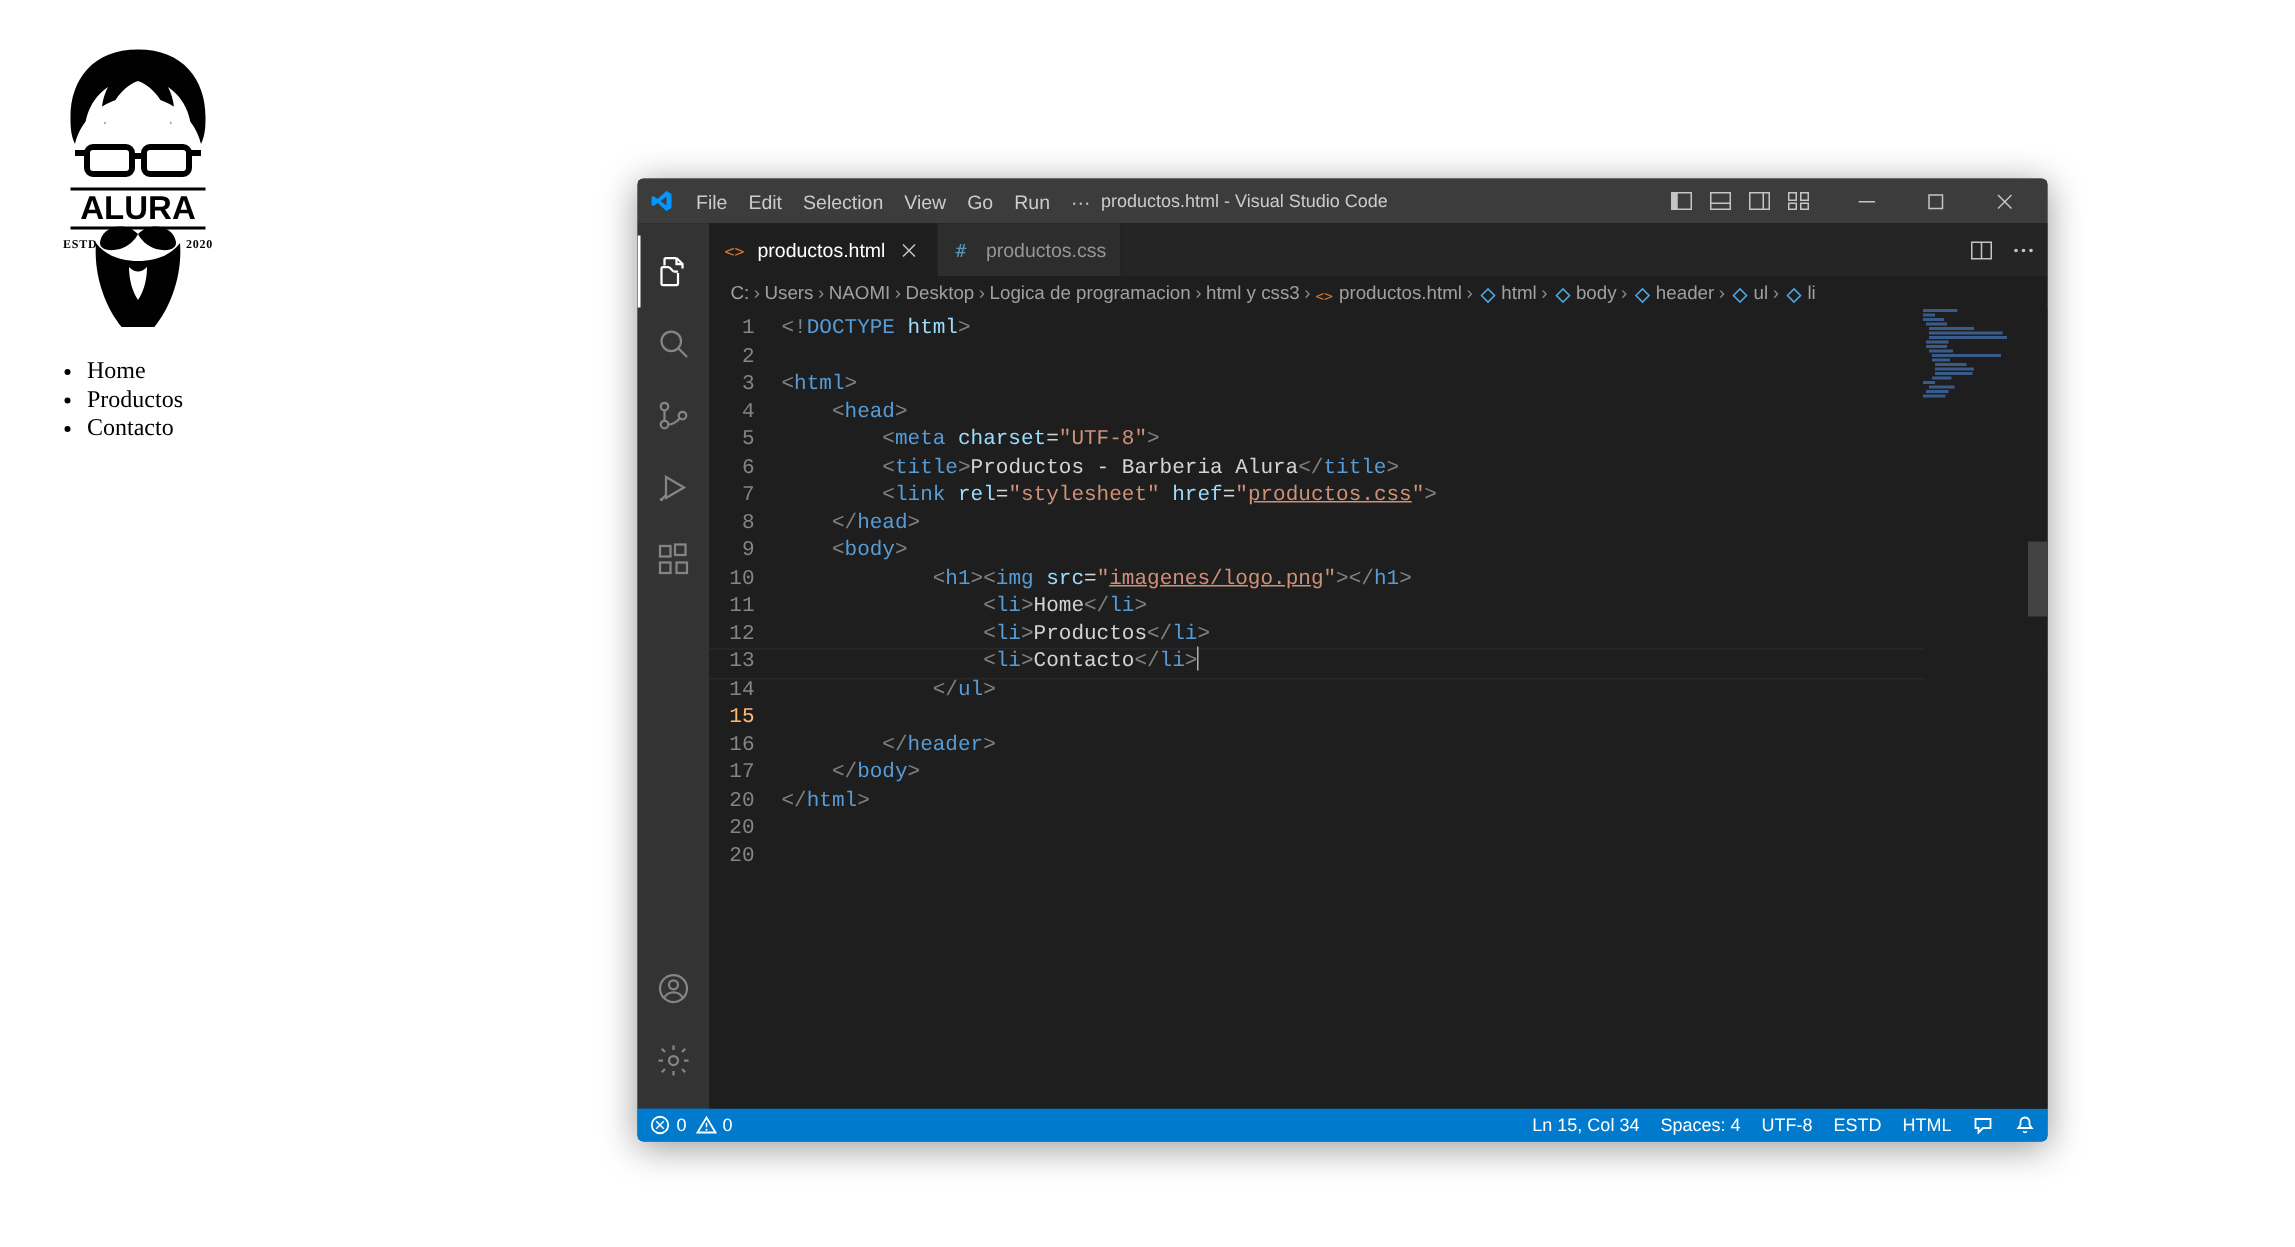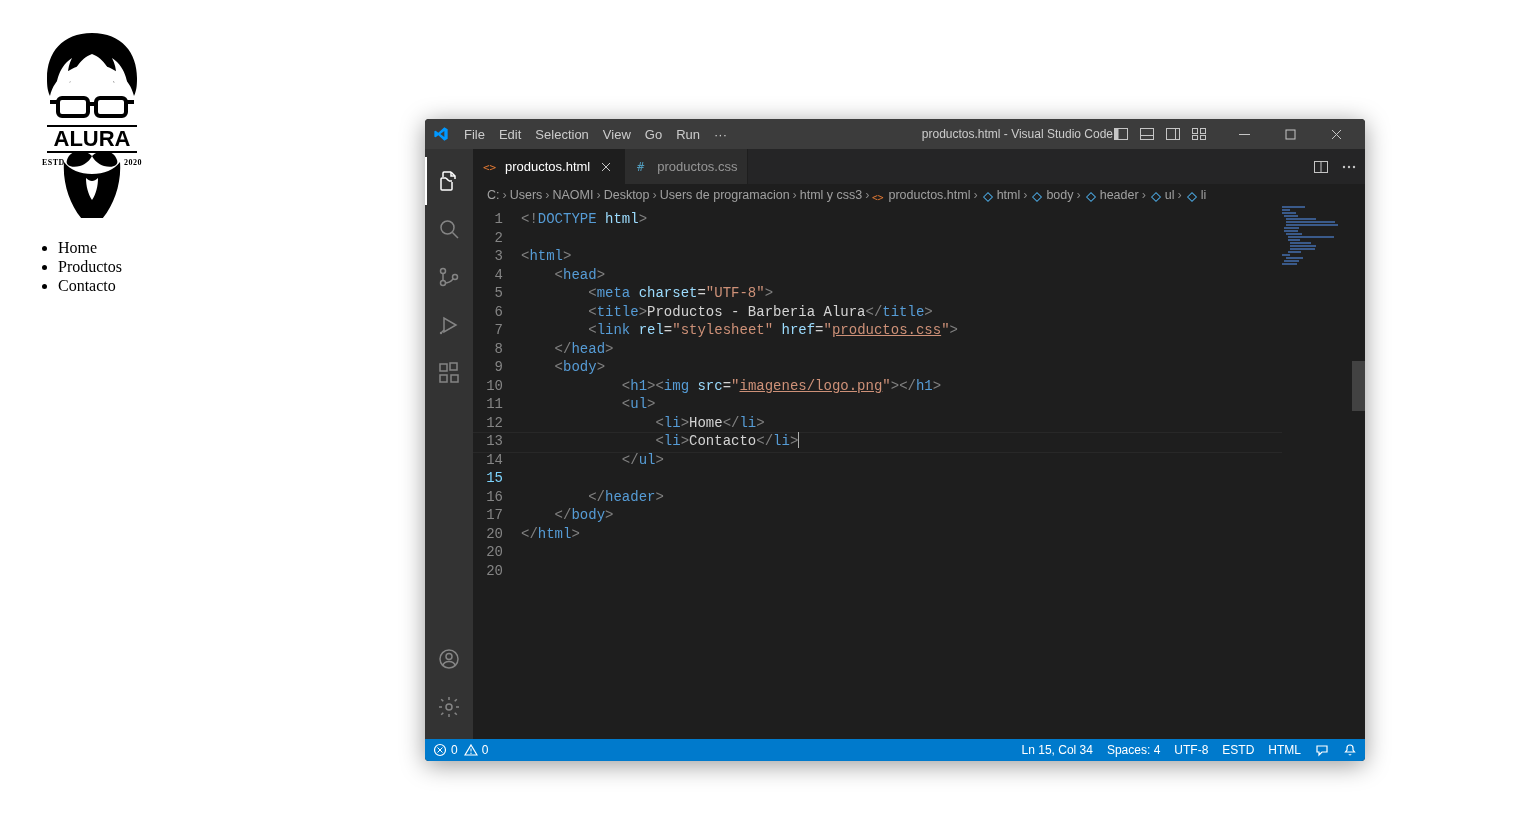--- a/index.html
+++ b/index.html
@@ -60,21 +60,21 @@
   background: #3c3c3c;
   display: flex;
   align-items: center;
   padding: 0 6px 0 8px;
   color: #cccccc;
 }
 .titlebar .vscode-icon { width:16px; height:16px; margin-right:8px; }
 .titlebar .menu { display:flex; gap:0; }
 .titlebar .menu span { padding:0 7px; cursor:default; color:#cccccc; }
 .titlebar .ellipsis { padding:0 7px; }
-.titlebar .wintitle { flex:1; text-align:right; color:#cccccc; font-size:12px; }
+.titlebar .wintitle { flex:1; text-align:left; color:#cccccc; font-size:12px; }
 .titlebar .win-controls { display:flex; align-items:center; }
 .titlebar .layout-icons { display:flex; gap:10px; margin-right:14px; }
 .titlebar .layout-icons svg { width:16px; height:16px; }
 .titlebar .win-btn { width:46px; height:30px; display:flex; align-items:center; justify-content:center; }
 .titlebar .win-btn svg { width:11px; height:11px; }
 
 
 .main {
   flex:1;
   display:flex;
@@ -145,21 +145,21 @@
   white-space:nowrap;
   overflow:hidden;
 }
 .breadcrumbs .chev { margin:0 3px; color:#8a8a8a; }
 .breadcrumbs .bc-icon { width:14px; height:14px; margin-right:2px; position:relative; top:2px; }
 
 
 .codewrap { flex:1; display:flex; min-height:0; position:relative; font-family: Consolas, "Courier New", monospace; font-size:14px; line-height:18.5px; }
 .gutter { width:48px; text-align:right; color:#858585; padding:4px 18px 0 0; user-select:none; background:#1e1e1e;}
 .gutter .ln { height:18.5px; }
-.gutter .ln.cur { color:#7dd3fc; }
+.gutter .ln.cur { color:#fdba74; }
 .code { flex:1; padding:4px 0 0 0; color:#d4d4d4; background:#1e1e1e; position:relative; }
 .code .row { height:18.5px; white-space:pre; position:relative; }
 .code .row.cur::before {
   content:""; position:absolute; left:-48px; right:0; top:0; height:18.5px;
   border-top:1px solid #282828; border-bottom:1px solid #282828;
 }
 .t-gray   { color:#808080; }
 .t-blue   { color:#569cd6; }
 .t-lblue  { color:#9cdcfe; }
 .t-string { color:#ce9178; }
@@ -398,21 +398,21 @@
 
       <div class="breadcrumbs">
         <span>C:</span>
           <span class="chev">›</span>
         <span>Users</span>
           <span class="chev">›</span>
         <span>NAOMI</span>
           <span class="chev">›</span>
         <span>Desktop</span>
           <span class="chev">›</span>
-        <span>Users de programacion</span>
+        <span>Logica de programacion</span>
           <span class="chev">›</span>
         <span>html y css3</span>
           <span class="chev">›</span>
         <svg class="bc-icon" viewBox="0 0 16 16">
             <text x="0" y="12" font-size="11" font-family="monospace" fill="#e37933">&lt;&gt;</text>
           </svg>
         <span>productos.html</span>
           <span class="chev">›</span>
         <svg class="bc-icon" viewBox="0 0 16 16">
             <path d="M3 8l5-5 5 5-5 5z" fill="none" stroke="#4ba7e0" stroke-width="1.2"></path>
@@ -467,22 +467,22 @@
             <div class="row"><span class="t-gray">&lt;!</span><span class="t-blue">DOCTYPE </span><span class="t-lblue">html</span><span class="t-gray">&gt;</span></div>
             <div class="row"></div>
             <div class="row"><span class="t-gray">&lt;</span><span class="t-blue">html</span><span class="t-gray">&gt;</span></div>
             <div class="row">    <span class="t-gray">&lt;</span><span class="t-blue">head</span><span class="t-gray">&gt;</span></div>
             <div class="row">        <span class="t-gray">&lt;</span><span class="t-blue">meta </span><span class="t-lblue">charset</span><span class="t-white">=</span><span class="t-string">"UTF-8"</span><span class="t-gray">&gt;</span></div>
             <div class="row">        <span class="t-gray">&lt;</span><span class="t-blue">title</span><span class="t-gray">&gt;</span><span class="t-white">Productos - Barberia Alura</span><span class="t-gray">&lt;/</span><span class="t-blue">title</span><span class="t-gray">&gt;</span></div>
             <div class="row">        <span class="t-gray">&lt;</span><span class="t-blue">link </span><span class="t-lblue">rel</span><span class="t-white">=</span><span class="t-string">"stylesheet"</span><span class="t-white"> </span><span class="t-lblue">href</span><span class="t-white">=</span><span class="t-string">"</span><span class="t-ul">productos.css</span><span class="t-string">"</span><span class="t-gray">&gt;</span></div>
             <div class="row">    <span class="t-gray">&lt;/</span><span class="t-blue">head</span><span class="t-gray">&gt;</span></div>
             <div class="row">    <span class="t-gray">&lt;</span><span class="t-blue">body</span><span class="t-gray">&gt;</span></div>
             <div class="row">            <span class="t-gray">&lt;</span><span class="t-blue">h1</span><span class="t-gray">&gt;</span><span class="t-gray">&lt;</span><span class="t-blue">img </span><span class="t-lblue">src</span><span class="t-white">=</span><span class="t-string">"</span><span class="t-ul">imagenes/logo.png</span><span class="t-string">"</span><span class="t-gray">&gt;</span><span class="t-gray">&lt;/</span><span class="t-blue">h1</span><span class="t-gray">&gt;</span></div>
-            <div class="row">            <span class="t-gray">&lt;</span><span class="t-blue">ul</span><span class="t-gray">&gt;</span></div>
             <div class="row">                <span class="t-gray">&lt;</span><span class="t-blue">li</span><span class="t-gray">&gt;</span><span class="t-white">Home</span><span class="t-gray">&lt;/</span><span class="t-blue">li</span><span class="t-gray">&gt;</span></div>
+            <div class="row">                <span class="t-gray">&lt;</span><span class="t-blue">li</span><span class="t-gray">&gt;</span><span class="t-white">Productos</span><span class="t-gray">&lt;/</span><span class="t-blue">li</span><span class="t-gray">&gt;</span></div>
             <div class="row cur">                <span class="t-gray">&lt;</span><span class="t-blue">li</span><span class="t-gray">&gt;</span><span class="t-white">Contacto</span><span class="t-gray">&lt;/</span><span class="t-blue">li</span><span class="t-gray">&gt;</span><span class="cursor"></span></div>
             <div class="row">            <span class="t-gray">&lt;/</span><span class="t-blue">ul</span><span class="t-gray">&gt;</span></div>
             <div class="row"></div>
             <div class="row">        <span class="t-gray">&lt;/</span><span class="t-blue">header</span><span class="t-gray">&gt;</span></div>
             <div class="row">    <span class="t-gray">&lt;/</span><span class="t-blue">body</span><span class="t-gray">&gt;</span></div>
             <div class="row"><span class="t-gray">&lt;/</span><span class="t-blue">html</span><span class="t-gray">&gt;</span></div>
           </div>
         <div class="minimap" id="minimap">
             <div class="mm-line" style="margin-left: 0px; width: 23px; background: rgb(58, 90, 138); height: 2px; margin-bottom: 1px;"></div>
             <div class="mm-line" style="margin-left: 0px; width: 8px; background: rgb(58, 90, 138); height: 2px; margin-bottom: 1px;"></div>

